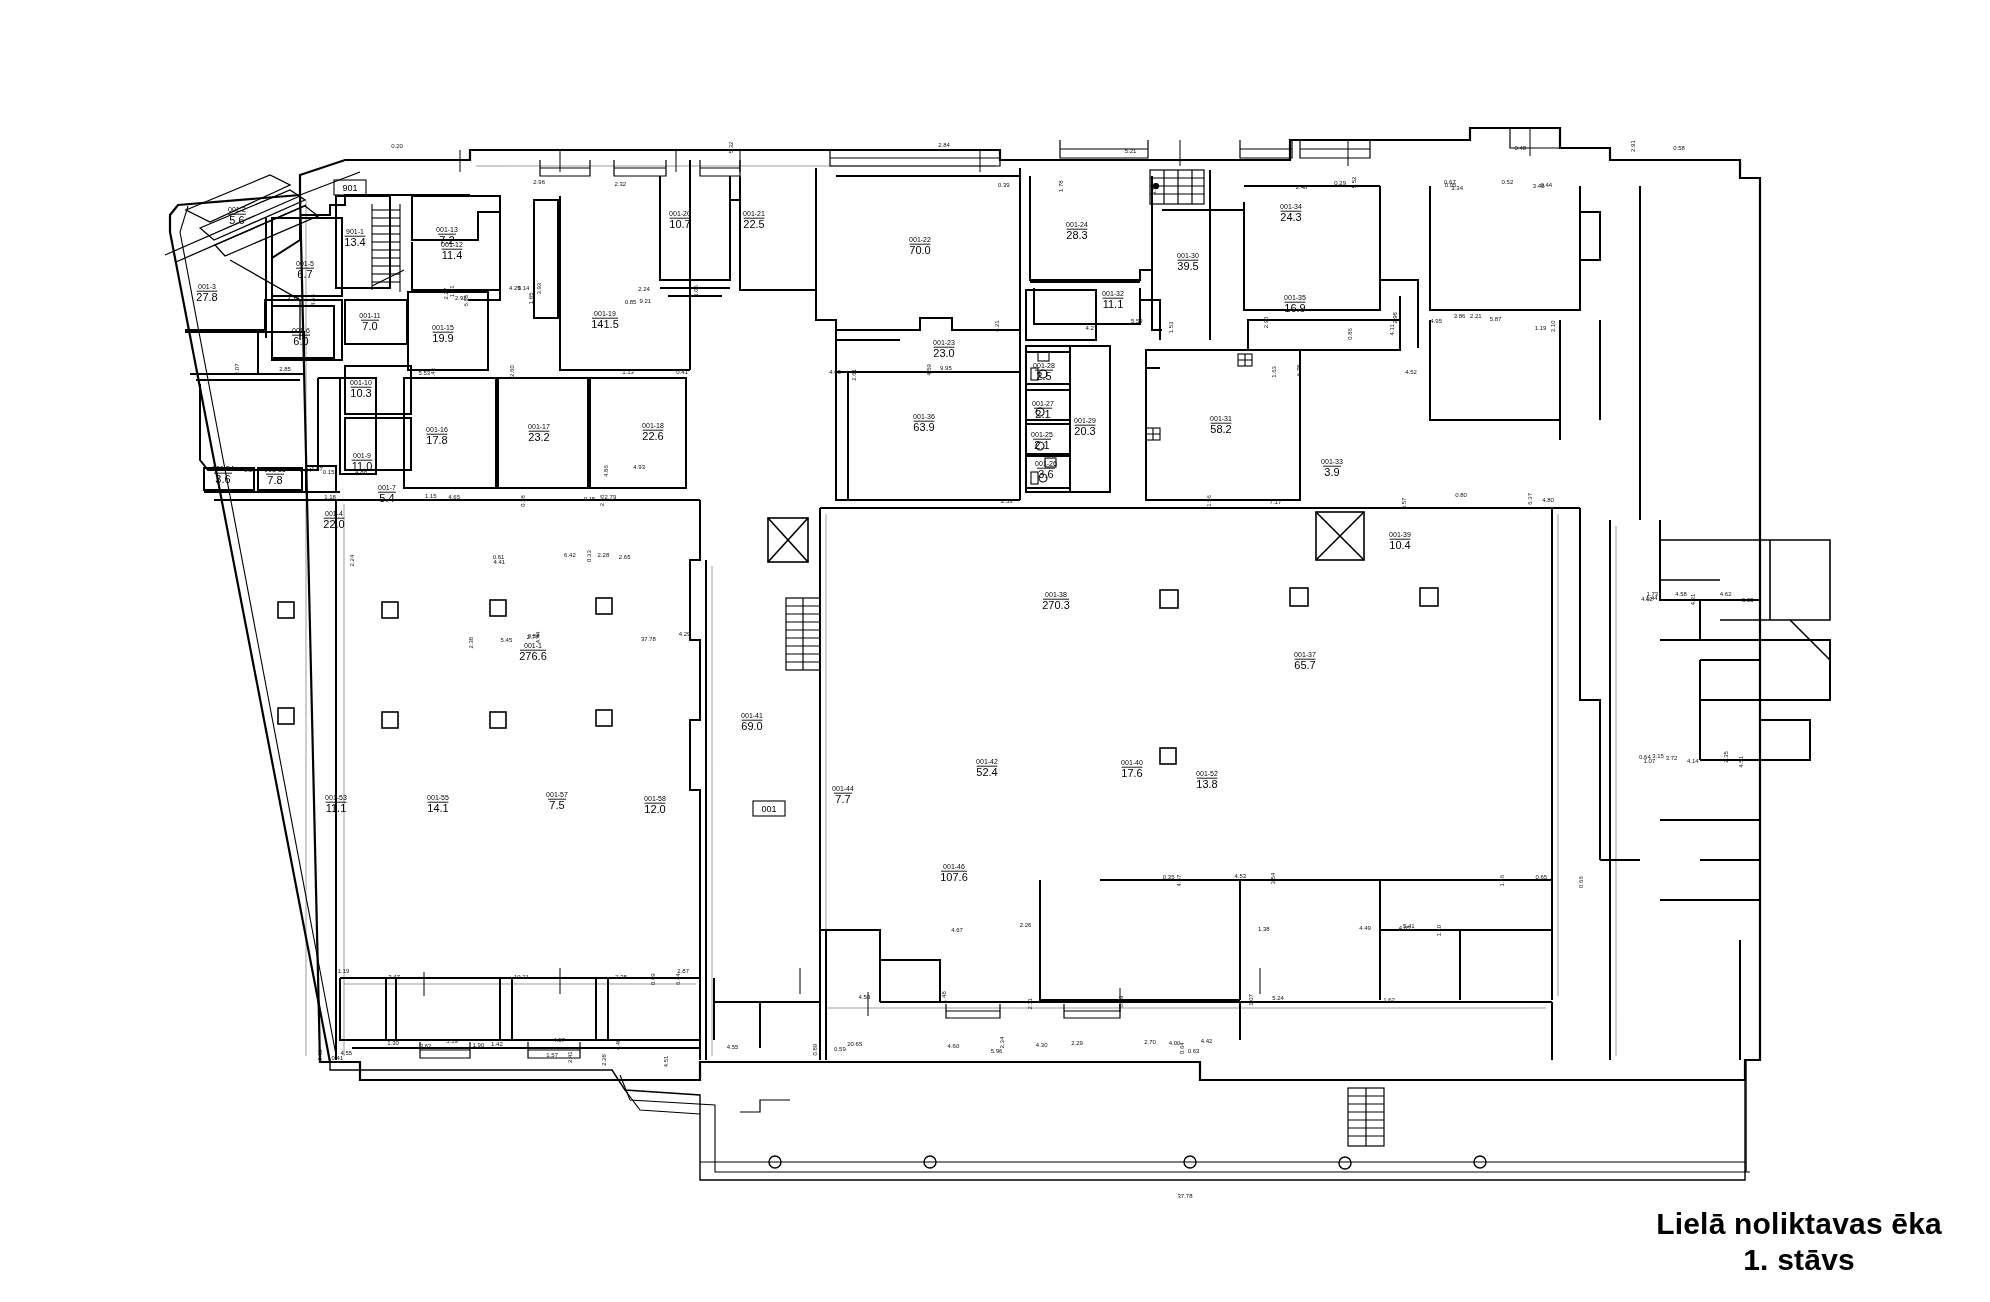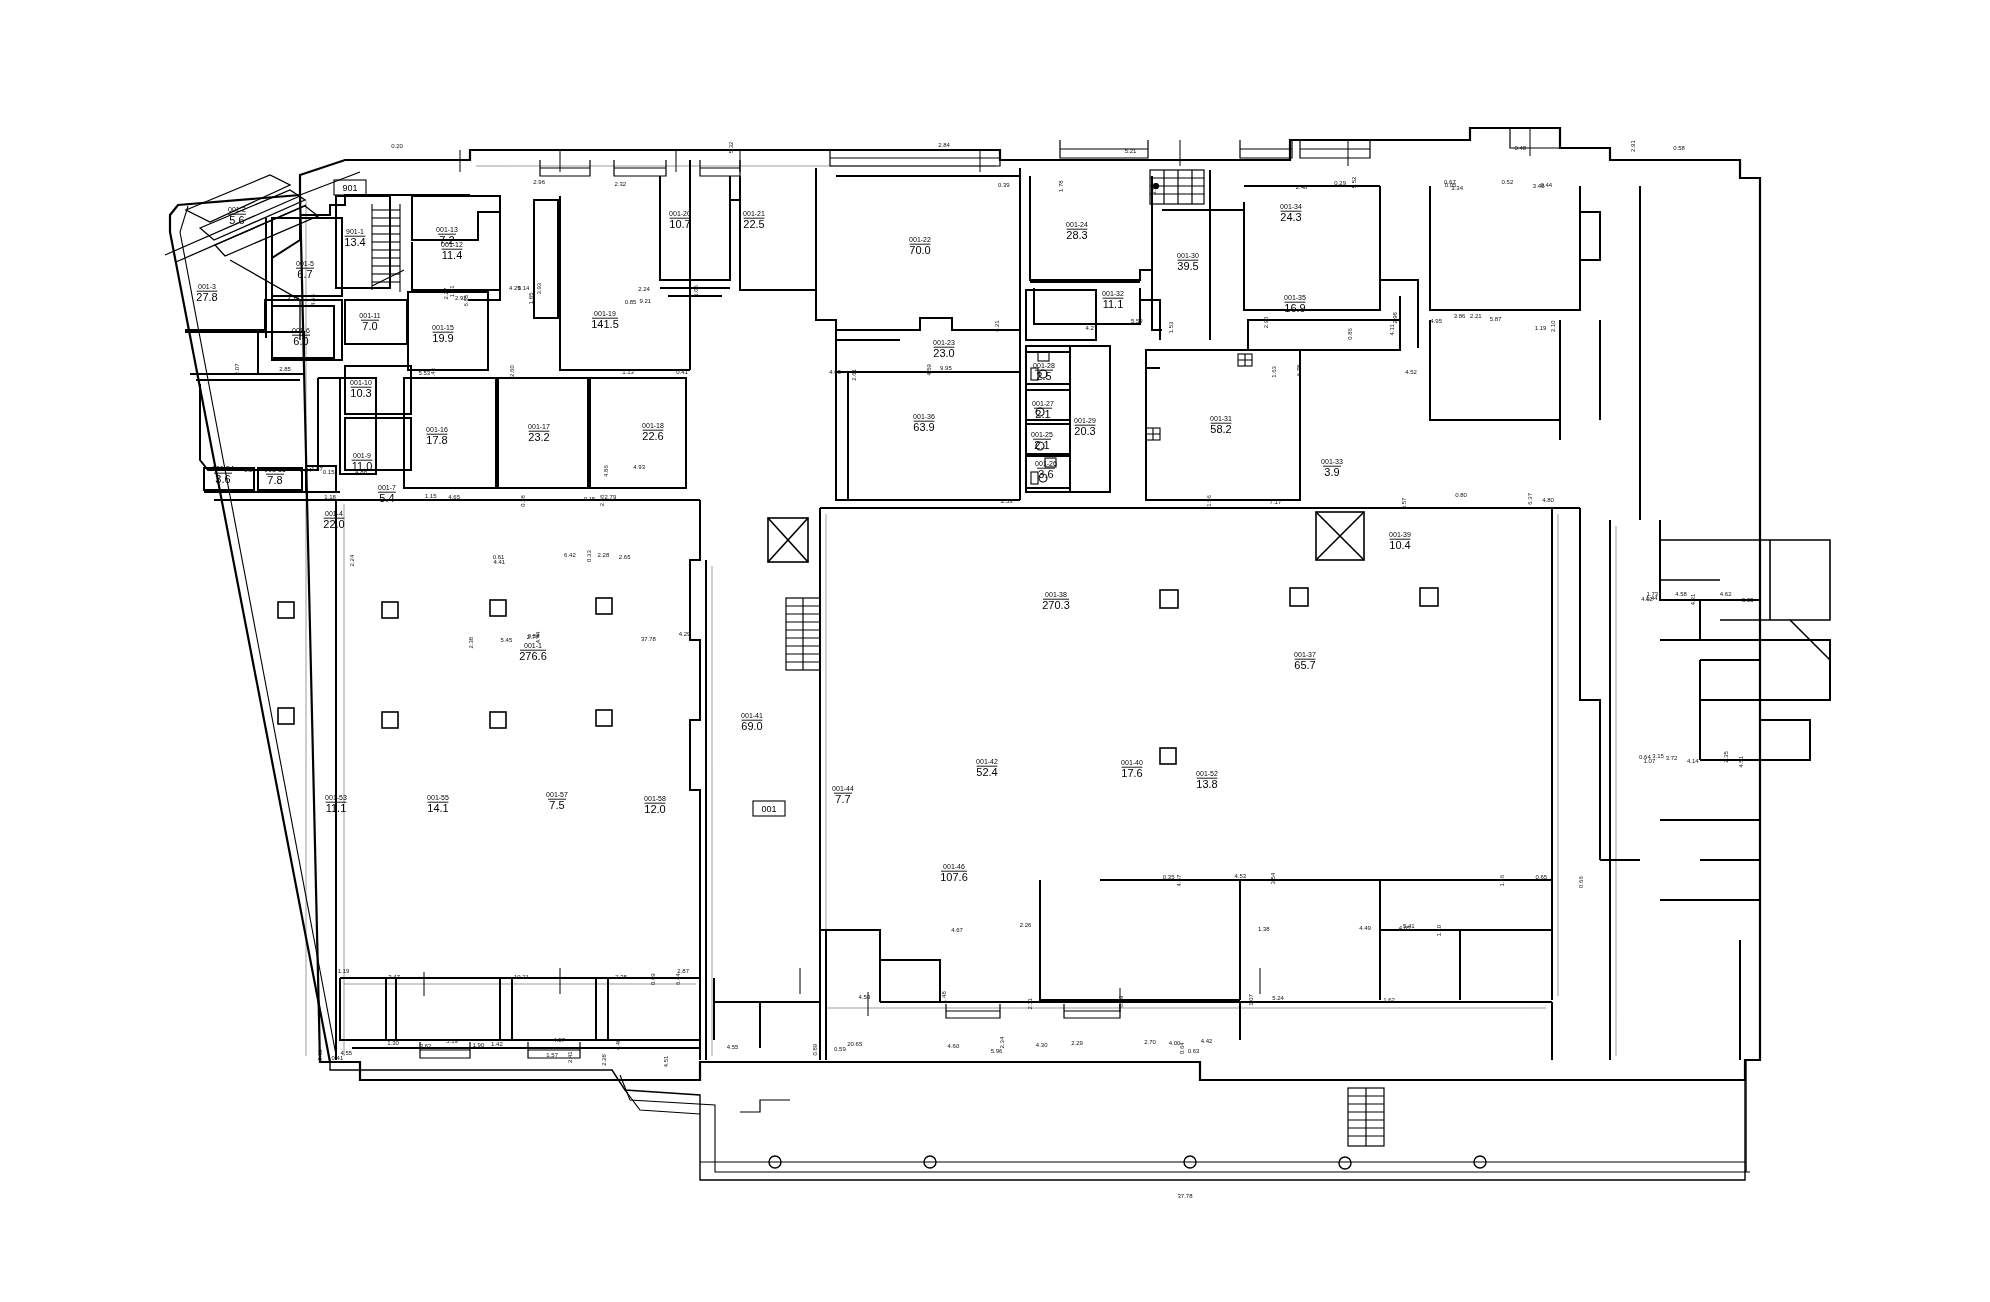--- a/index.html
+++ b/index.html
@@ -824,13 +824,17 @@
         <text class="dim" x="1671.5" y="759.6" text-anchor="middle">3.72</text>
         <text class="dim" x="996.6" y="1053.0" text-anchor="middle">5.96</text>
         <text class="dim" x="552.2" y="1056.5" text-anchor="middle">1.57</text>
         <text class="dim" x="1181.0" y="880.6" text-anchor="middle" transform="rotate(-90 1181.0 880.6)">4.67</text>
         <text class="dim" x="1404.6" y="930.1" text-anchor="middle">4.05</text>
         <text class="dim" x="532.7" y="638.9" text-anchor="middle">2.77</text>
         <text class="dim" x="1185" y="1198" text-anchor="middle">37.78</text>
       </g>
   </svg>
 
+  <div class="title-block">
+    <div class="title-line title-1">Lielā noliktavas ēka</div>
+    <div class="title-line title-2">1. stāvs</div>
+  </div>
 </div>
 
 </body></html>

